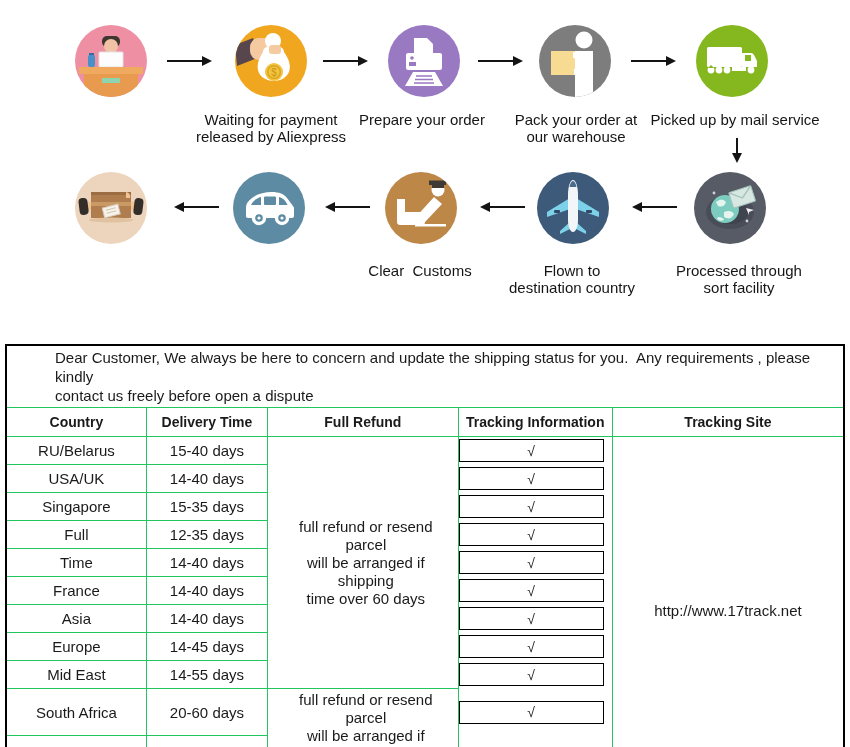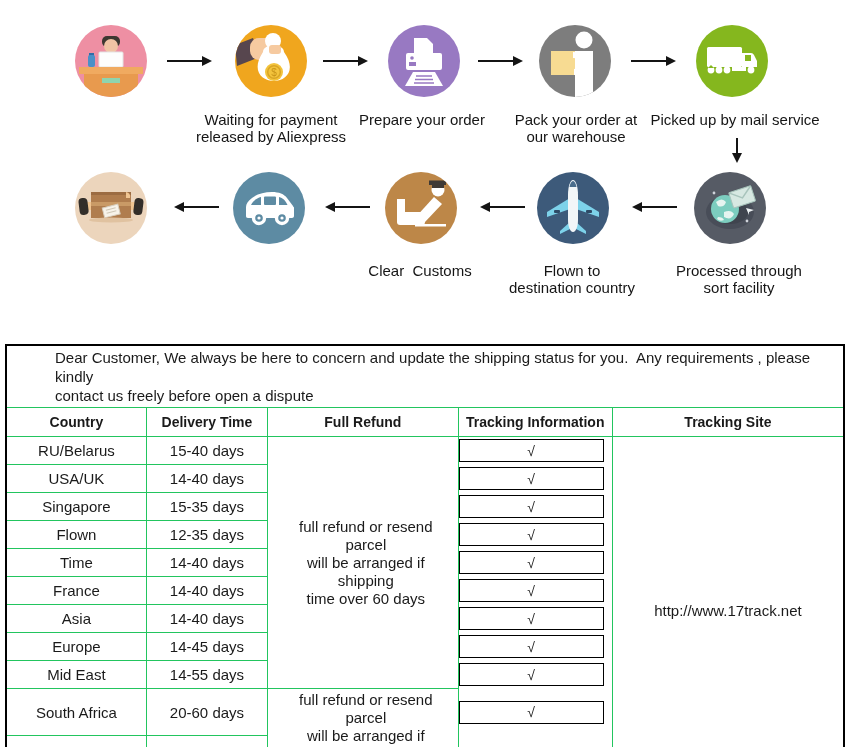--- a/index.html
+++ b/index.html
@@ -236,21 +236,21 @@
           </td>
     </tr>
     <tr>
       <td class="cell-c">Singapore</td>
       <td class="cell-c">15-35 days</td>
       <td class="tick-cell">
             <div class="tick-box">√</div>
           </td>
     </tr>
     <tr>
-      <td class="cell-c">Flown</td>
+      <td class="cell-c">Full</td>
       <td class="cell-c">12-35 days</td>
       <td class="tick-cell">
             <div class="tick-box">√</div>
           </td>
     </tr>
     <tr>
       <td class="cell-c">Time</td>
       <td class="cell-c">14-40 days</td>
       <td class="tick-cell">
             <div class="tick-box">√</div>

